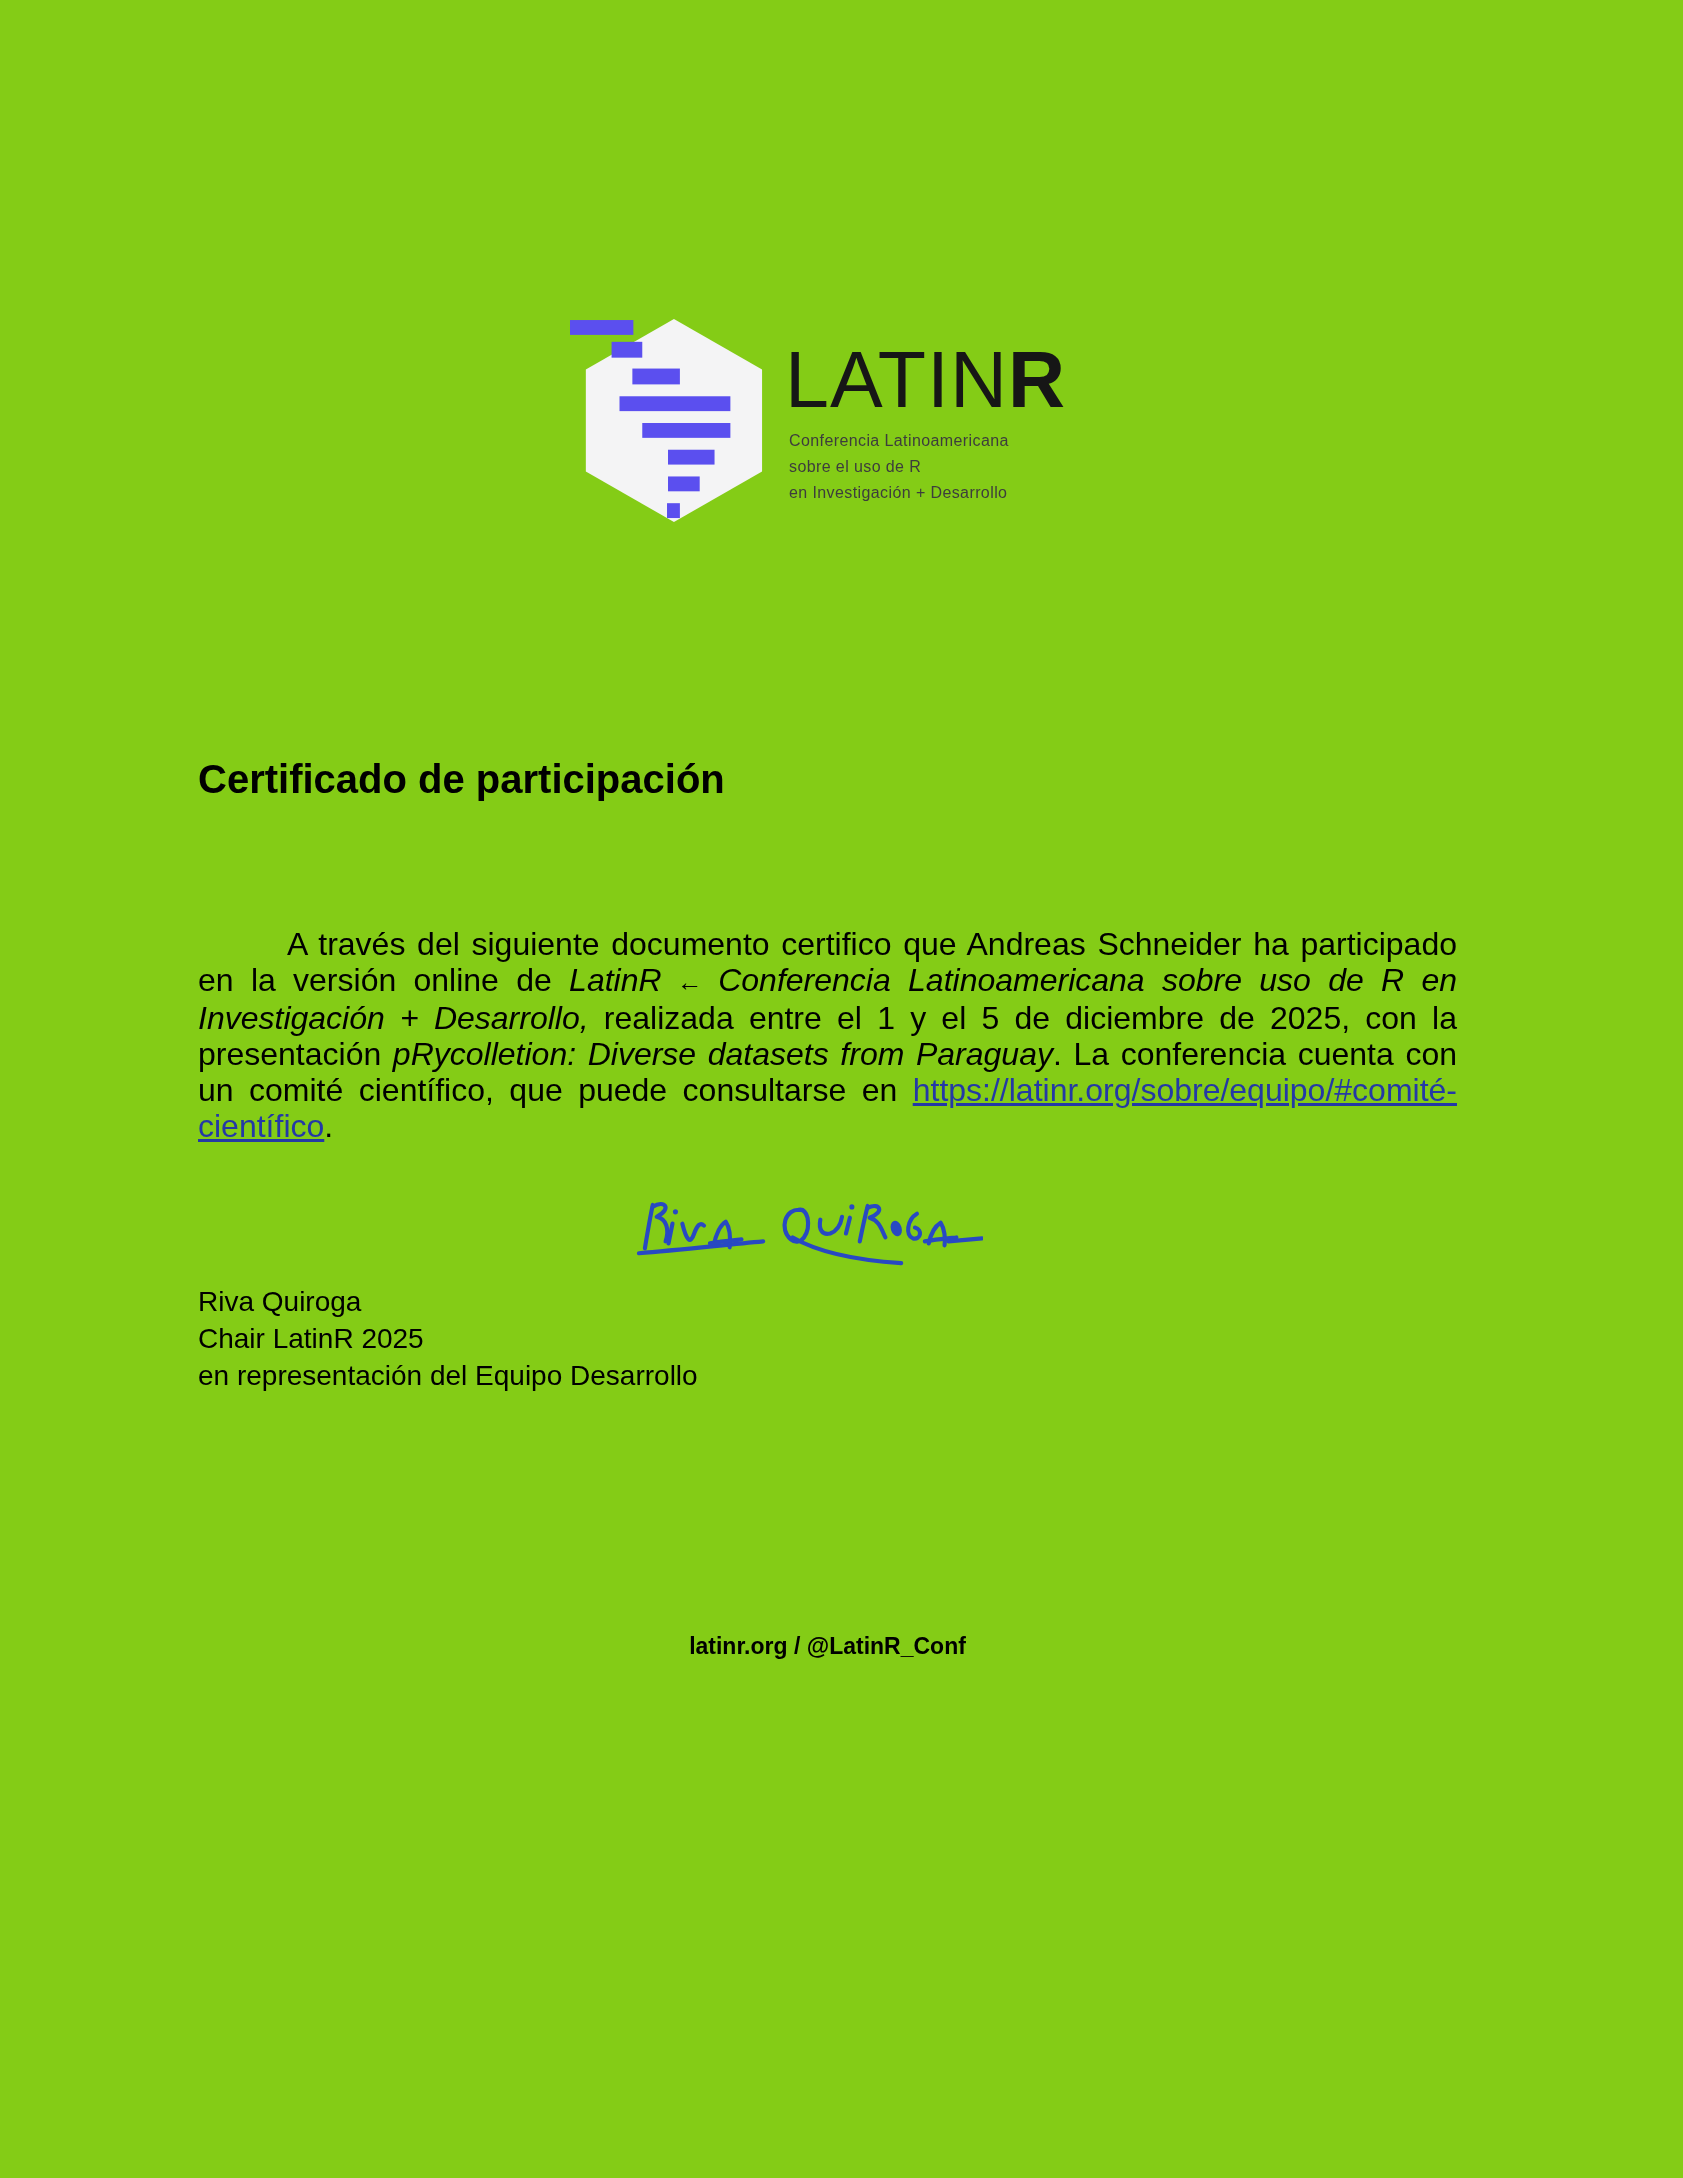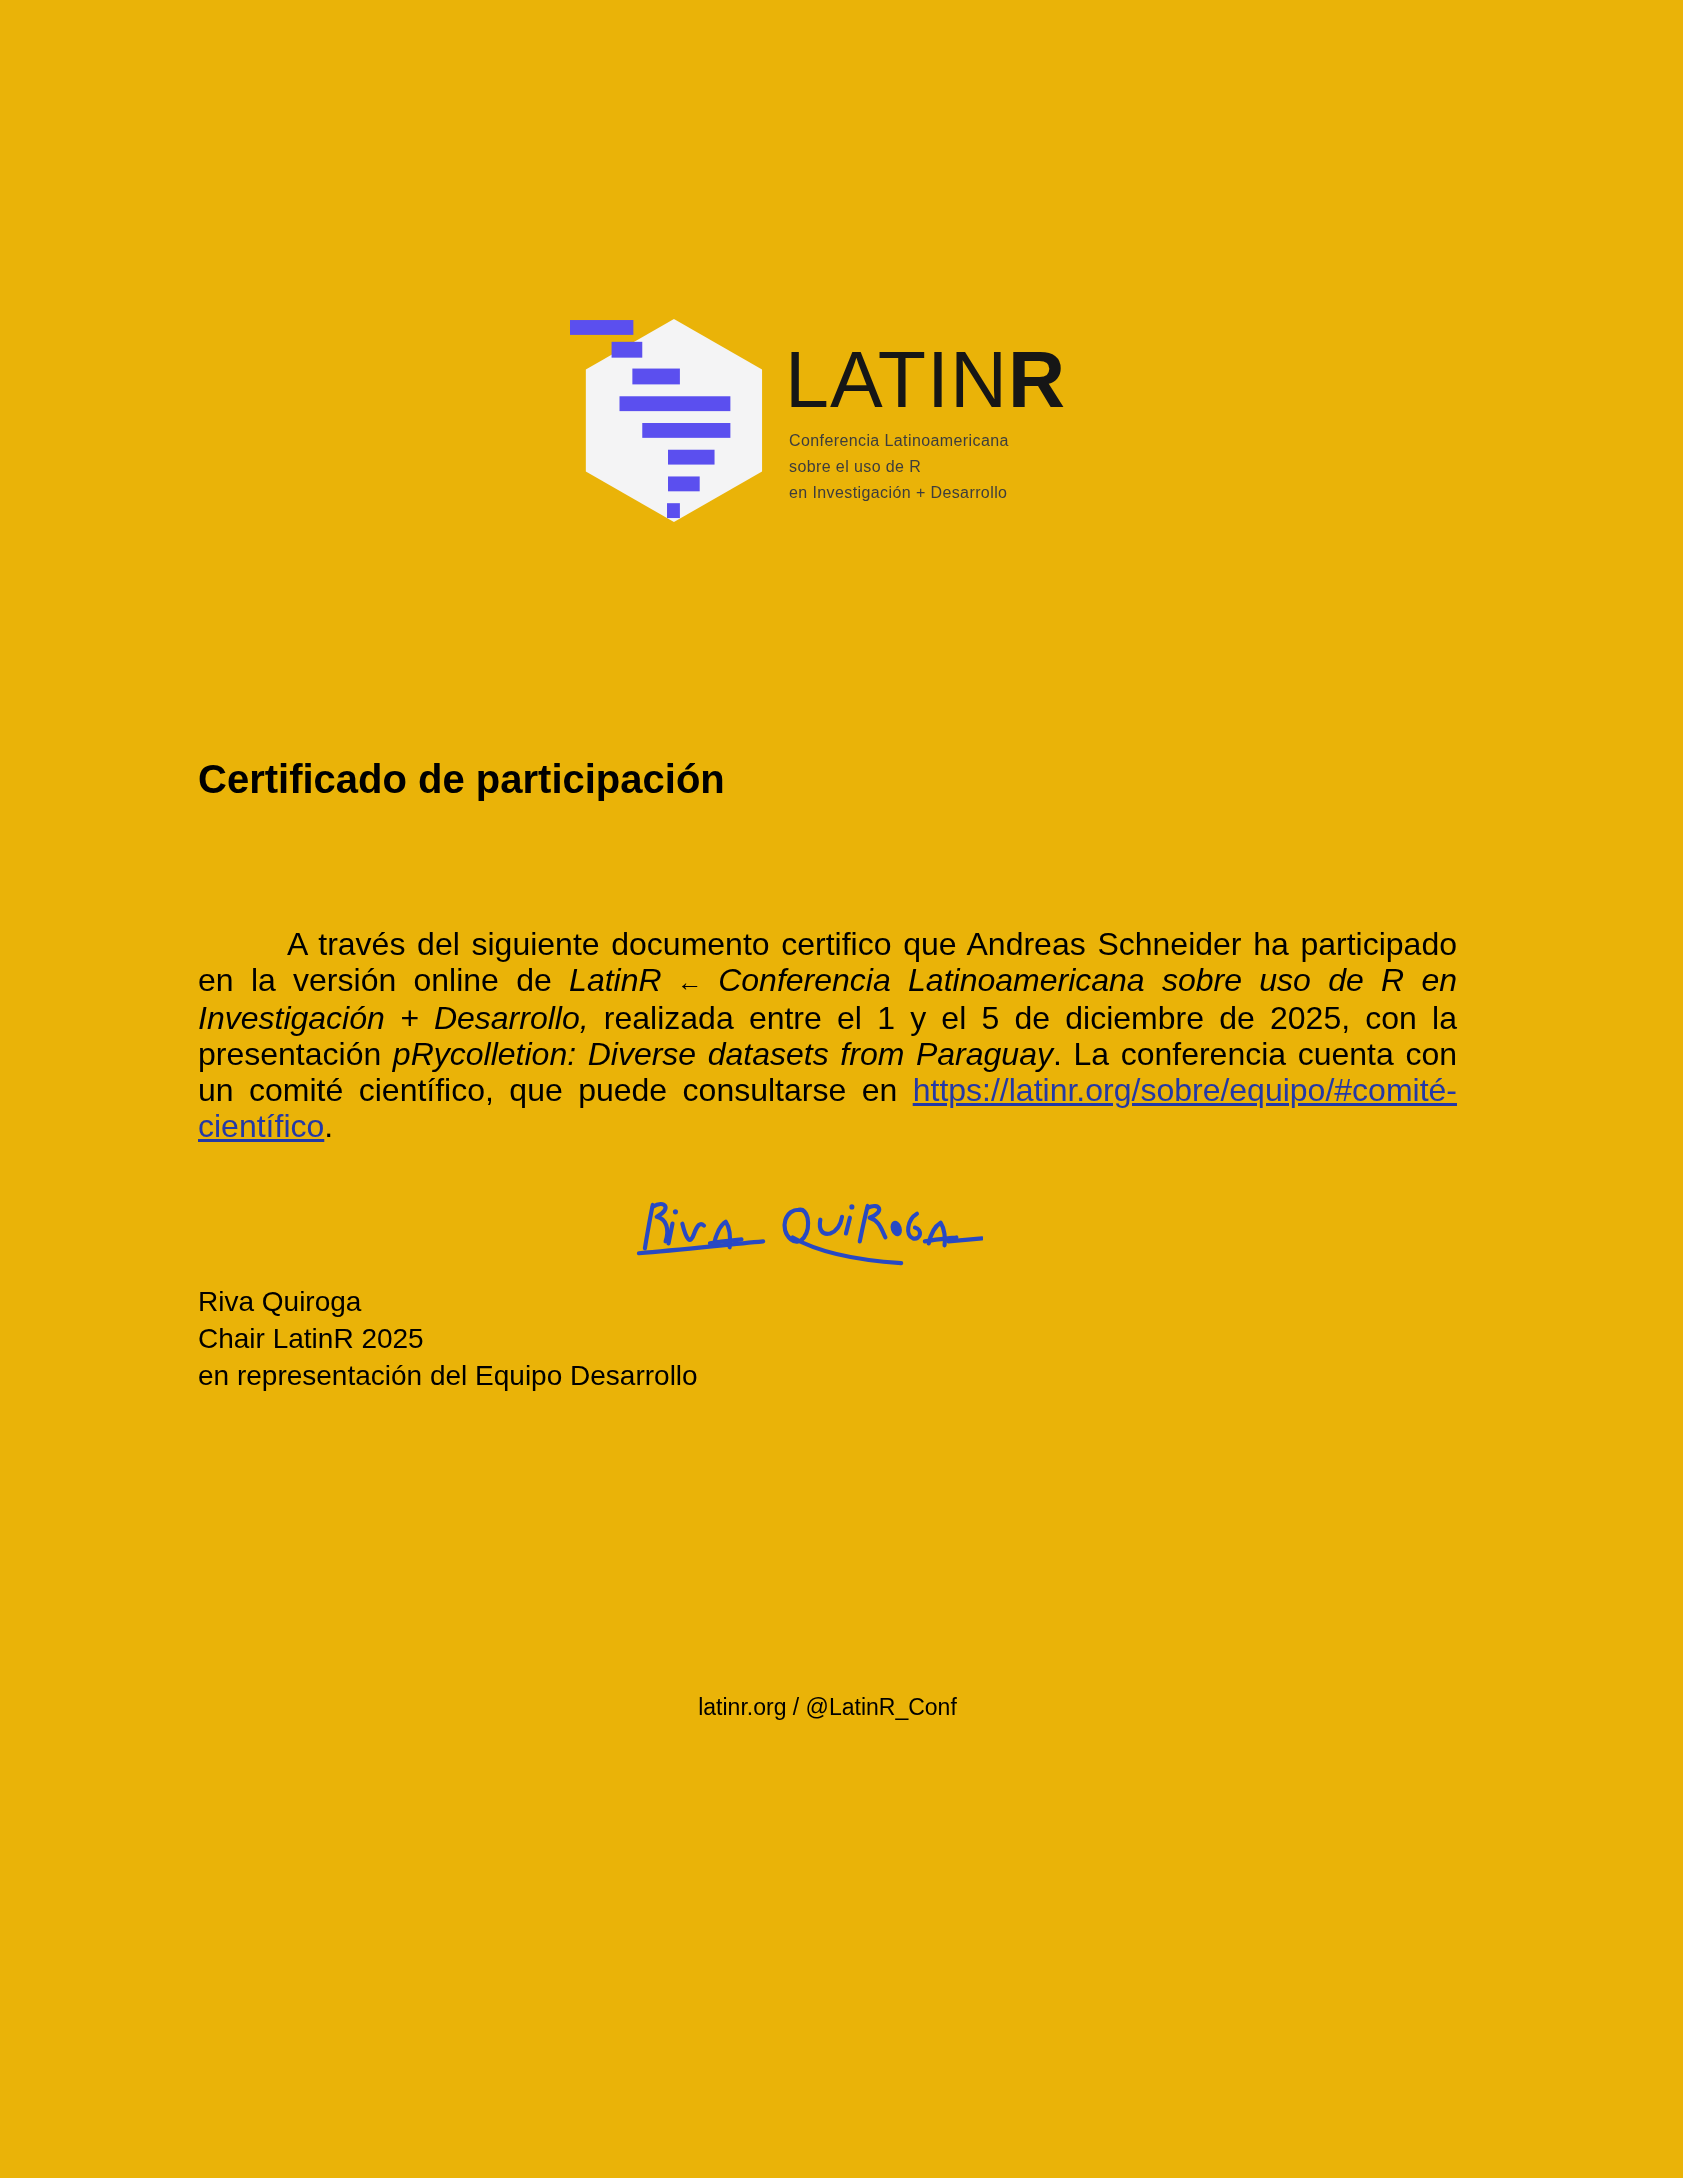--- a/index.html
+++ b/index.html
@@ -1,20 +1,20 @@
 <!DOCTYPE html>
 <html style="--link: #2439a6; --ink: #2849c3; --bar: #5b4fef; --hex: #f4f4f5;"><head>
 <meta charset="utf-8">
 <style>
   html,body{margin:0;padding:0;background:#ffffff;}
   .page{
     position:relative;
     width:1683px;
     height:2178px;
-    background:#eab308;
+    background:#84cc16;
     font-family:"Liberation Sans", sans-serif;
     color:#000;
     overflow:hidden;
   }
 
   
   .logo{position:absolute;left:570px;top:319px;width:515px;height:208px;}
   .logo-mark{position:absolute;left:0;top:0;}
   .wordmark{
     position:absolute;left:215px;top:21px;
@@ -50,22 +50,22 @@
   .sig-fill{fill:var(--ink,#2849c3);}
 
   
   .signoff{
     position:absolute;left:198px;top:1283px;width:1259px;
     font-size:28px;line-height:37px;
   }
 
   
   .footer{
-    position:absolute;left:198px;top:1692px;width:1259px;
-    text-align:center;font-size:23px;line-height:30px;font-weight:normal;
+    position:absolute;left:198px;top:1631px;width:1259px;
+    text-align:center;font-size:23px;line-height:30px;font-weight:bold;
   }
 </style>
 </head>
 <body>
 
 <div class="page">
 
   <div class="logo">
     <svg class="logo-mark" width="198" height="208" viewBox="0 0 200 210" aria-hidden="true">
       <polygon points="105,0 194,51 194,154 105,205 16,154 16,51" style="fill:var(--hex,#f4f4f5)"></polygon>

